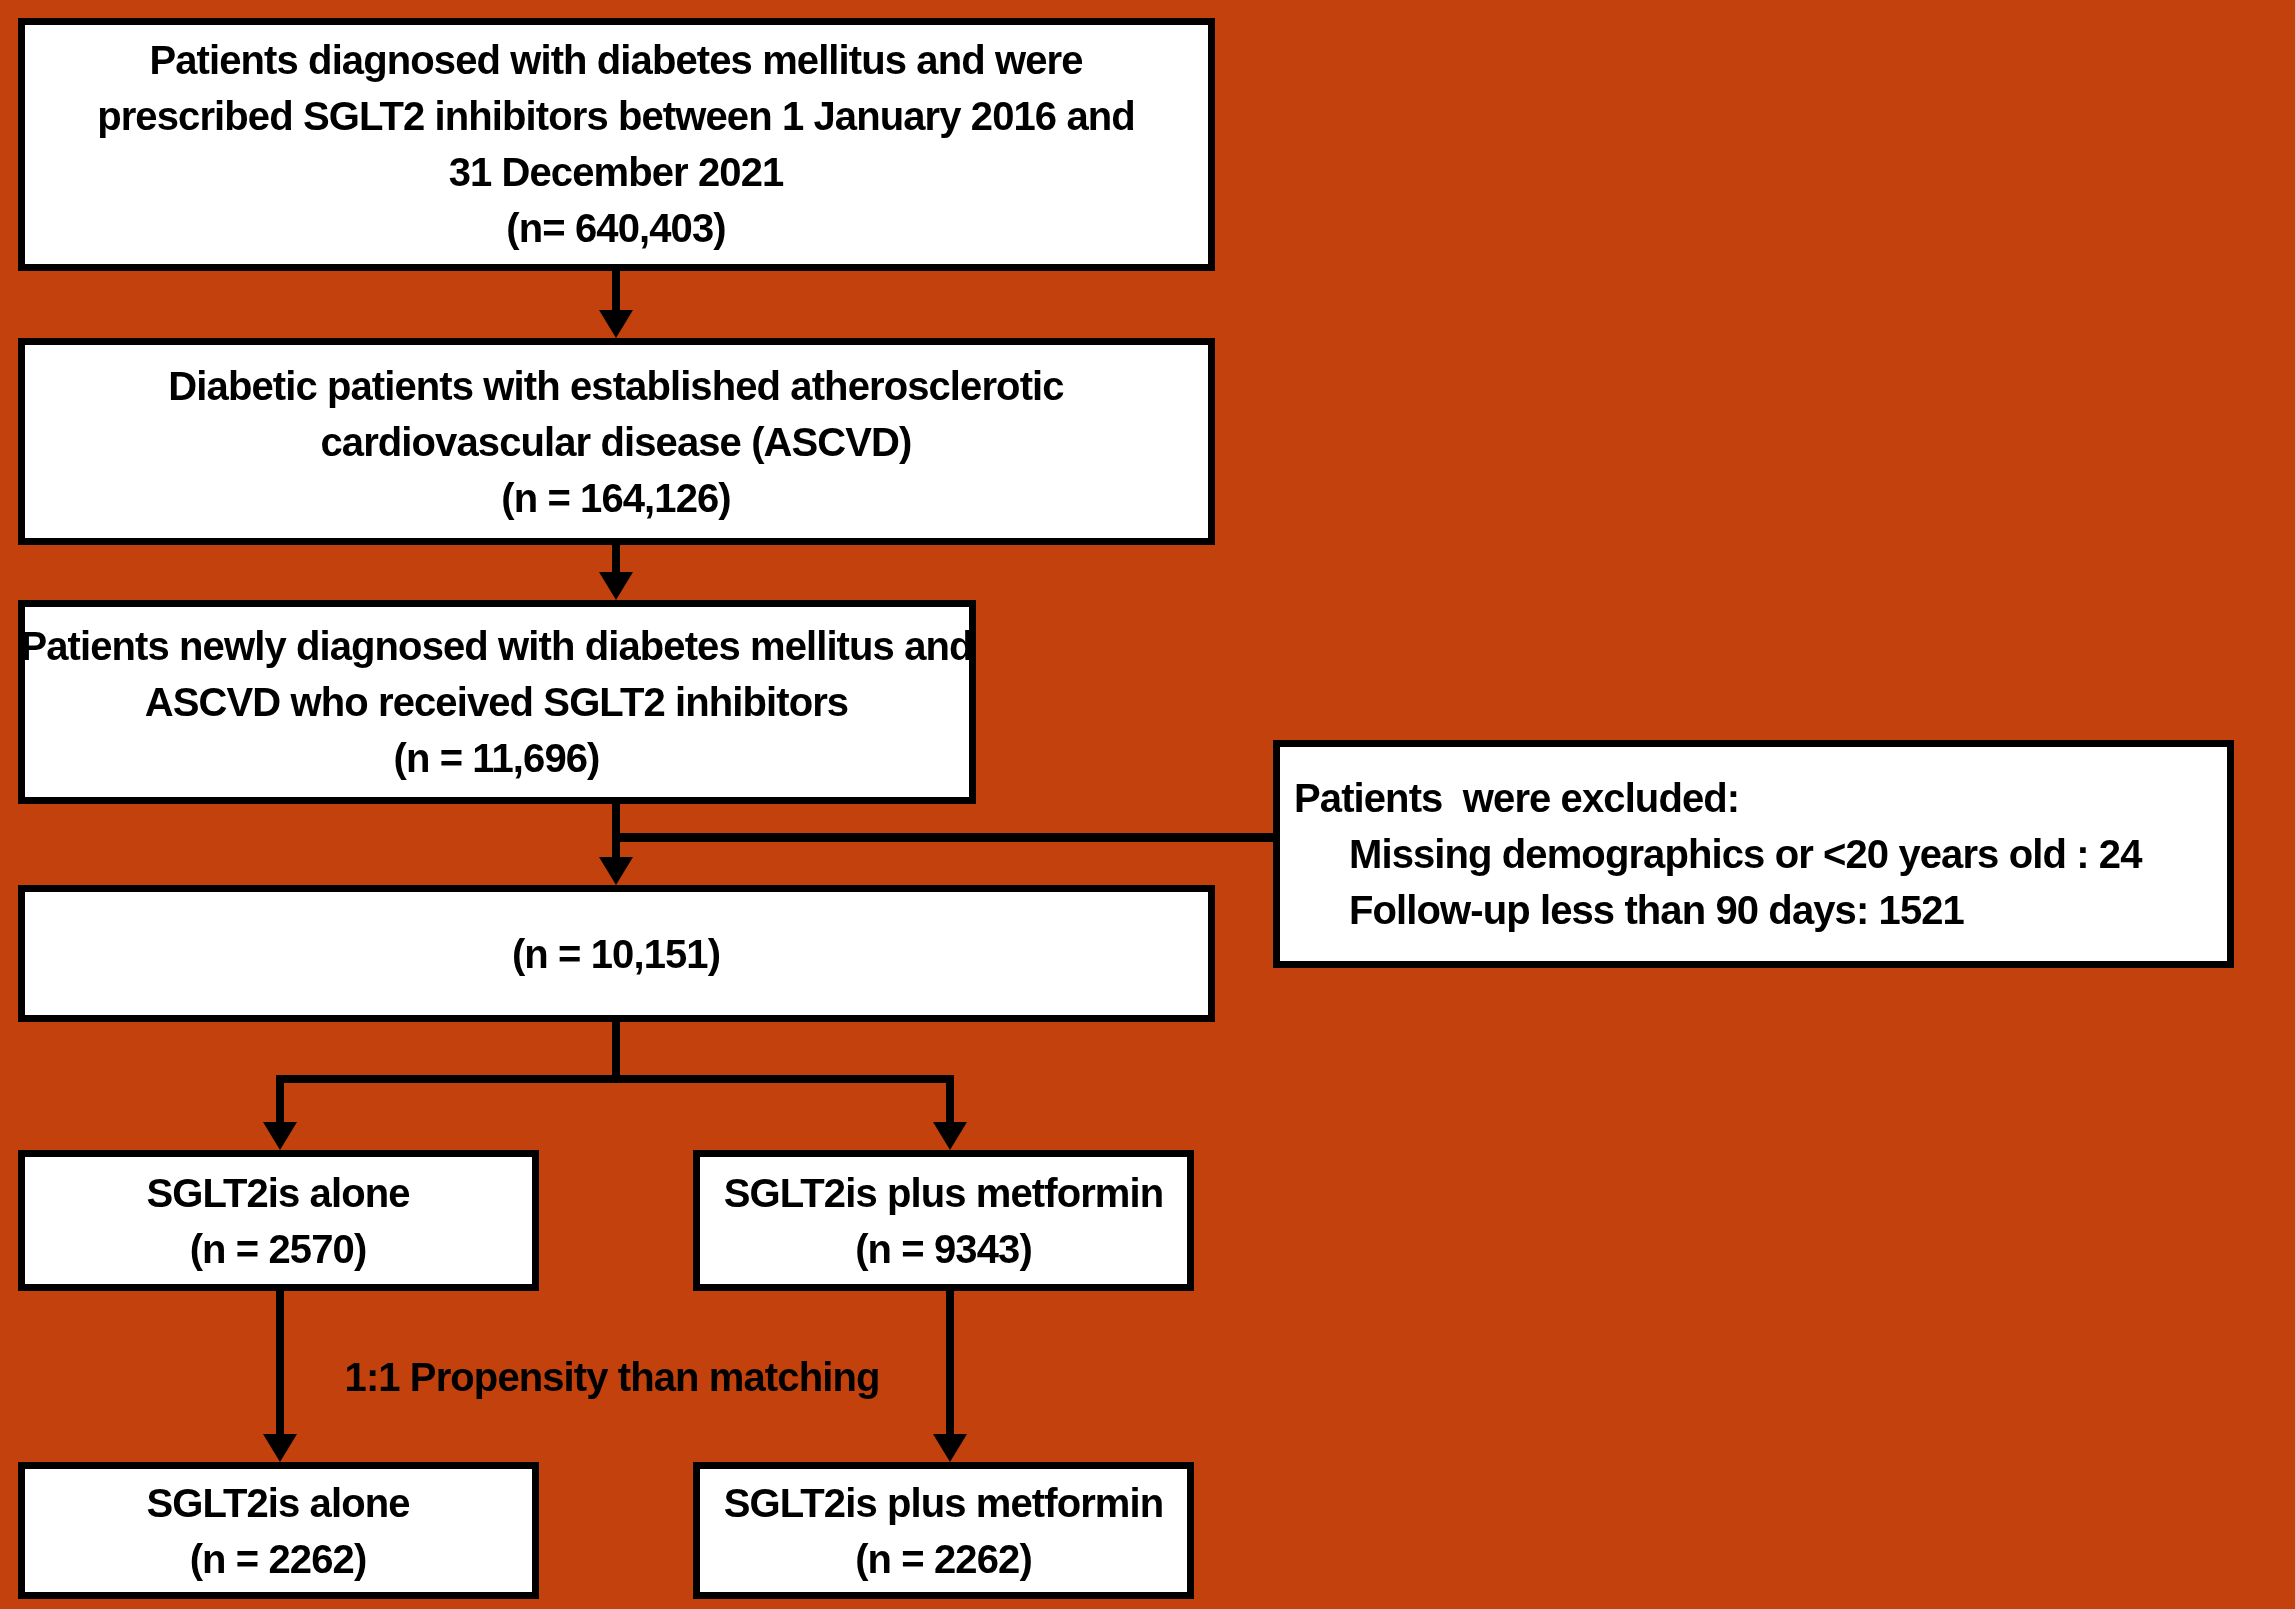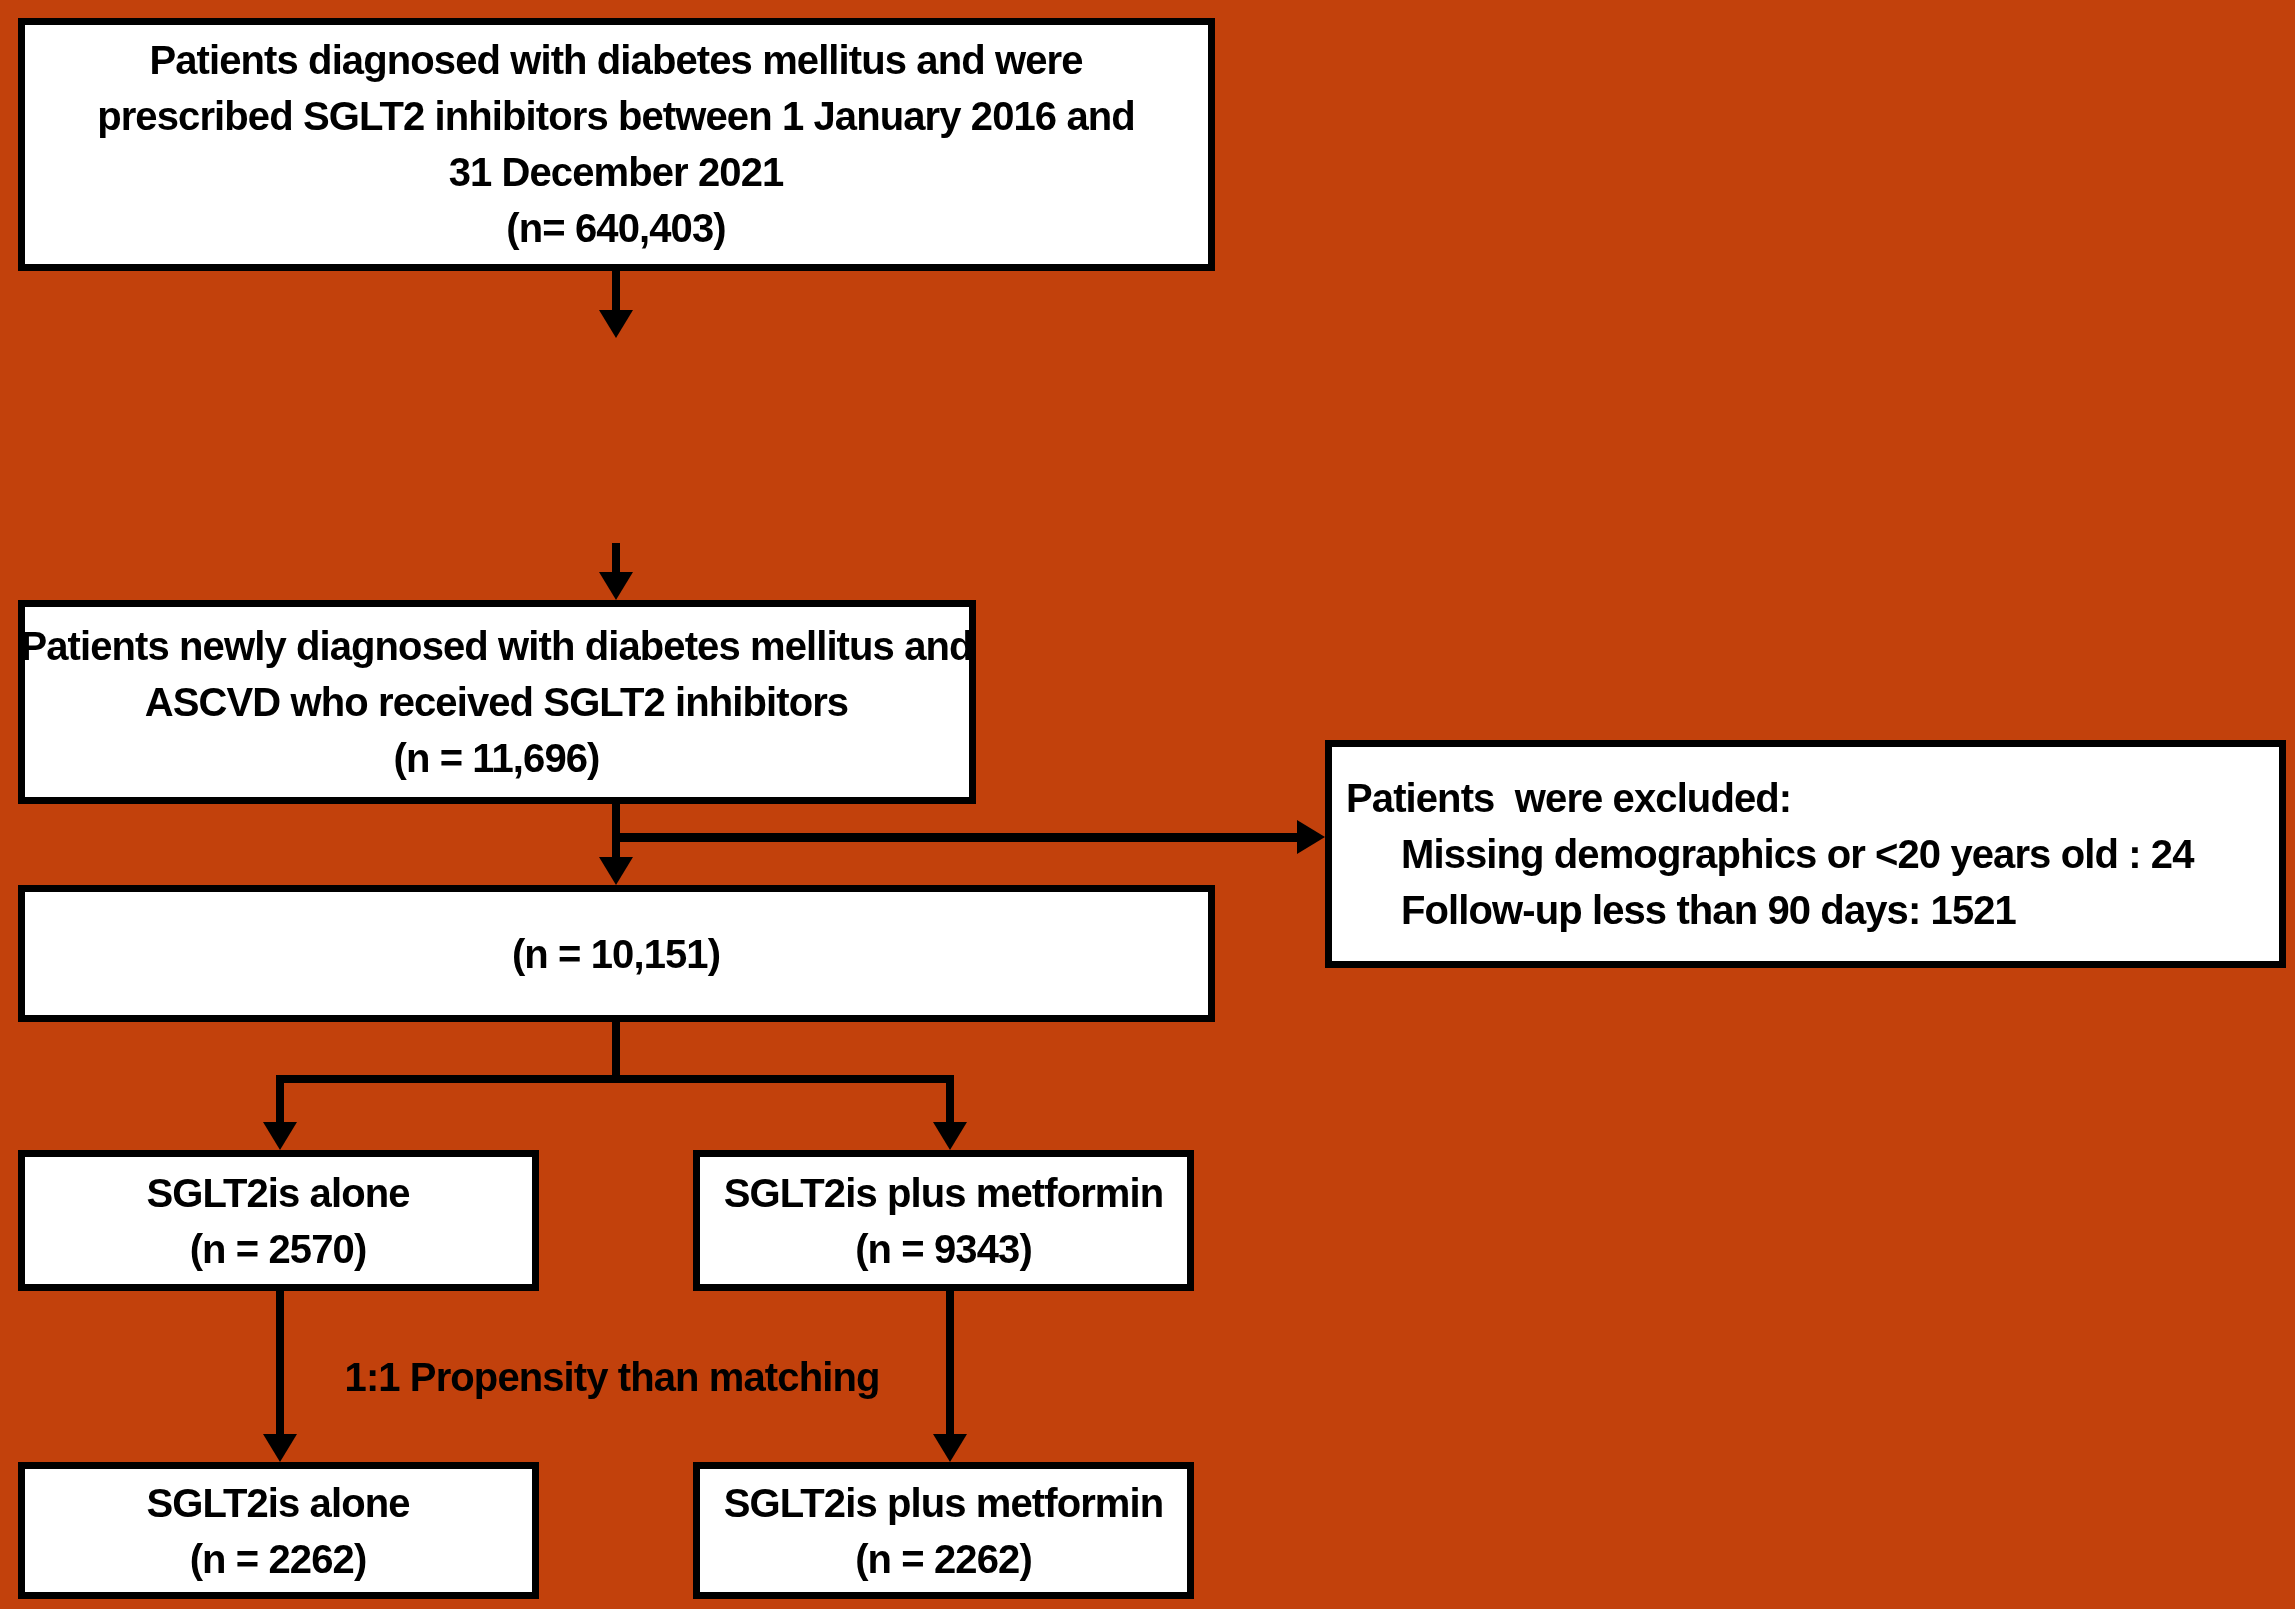--- a/index.html
+++ b/index.html
@@ -66,36 +66,41 @@
   <div class="box" style="left:17.5px;top:17.5px;width:1197px;height:253px;">
     <div class="ln">Patients diagnosed with diabetes mellitus and were</div>
     <div class="ln">prescribed SGLT2 inhibitors between 1 January 2016 and</div>
     <div class="ln">31 December 2021</div>
     <div class="ln">(n= 640,403)</div>
   </div>
 
   <div class="vline" style="left:612px;top:269px;height:44px;"></div>
   <div class="arrow-down" style="left:599px;top:310px;"></div>
 
+  <div class="box" style="left:17.5px;top:338px;width:1197px;height:207px;">
+    <div class="ln">Diabetic patients with established atherosclerotic</div>
+    <div class="ln">cardiovascular disease (ASCVD)</div>
+    <div class="ln">(n = 164,126)</div>
+  </div>
 
   <div class="vline" style="left:612px;top:543px;height:33px;"></div>
   <div class="arrow-down" style="left:599px;top:572px;"></div>
 
   <div class="box" style="left:17.5px;top:600px;width:958px;height:204px;">
     <div class="ln">Patients newly diagnosed with diabetes mellitus and</div>
     <div class="ln">ASCVD who received SGLT2 inhibitors</div>
     <div class="ln">(n = 11,696)</div>
   </div>
 
   <div class="vline" style="left:612px;top:802px;height:58px;"></div>
   <div class="arrow-down" style="left:599px;top:857px;"></div>
   <div class="hline" style="left:612px;top:833px;width:686px;"></div>
   <div class="arrow-right" style="left:1297px;top:820px;"></div>
 
-  <div class="box left-align" style="left:1325px;top:740px;width:961px;height:228px;">
+  <div class="box left-align" style="left:1273px;top:740px;width:961px;height:228px;">
     <div class="ln">Patients  were excluded:</div>
     <div class="ln indent">Missing demographics or &lt;20 years old : 24</div>
     <div class="ln indent">Follow-up less than 90 days: 1521</div>
   </div>
 
   <div class="box" style="left:17.5px;top:885px;width:1197px;height:137px;">
     <div class="ln">(n = 10,151)</div>
   </div>
 
   <div class="vline" style="left:612px;top:1020px;height:62px;"></div>

